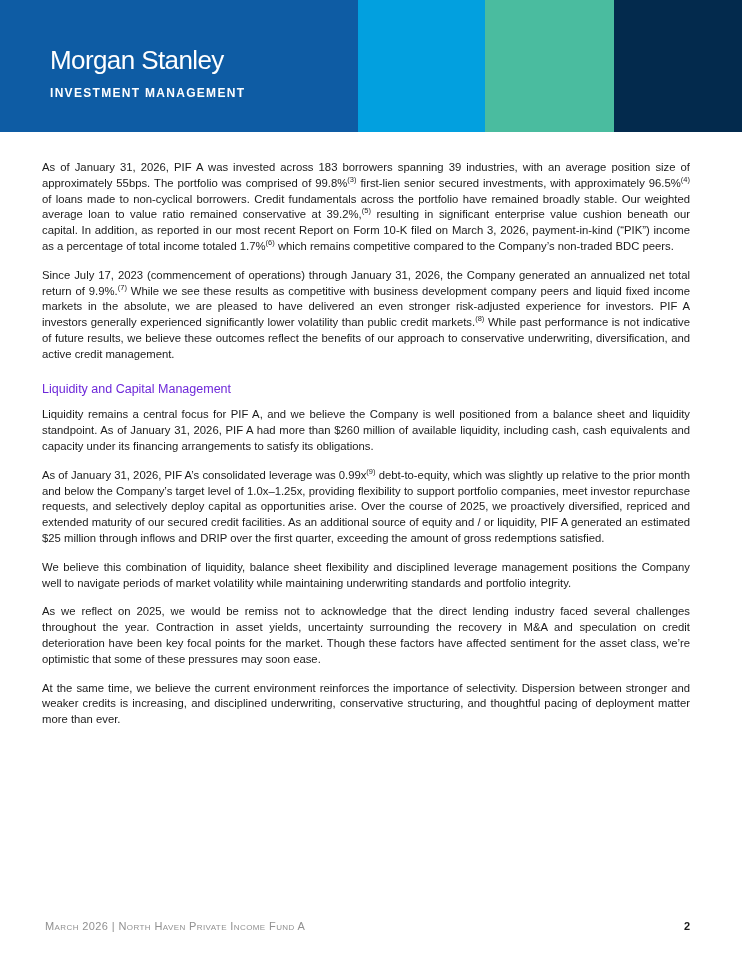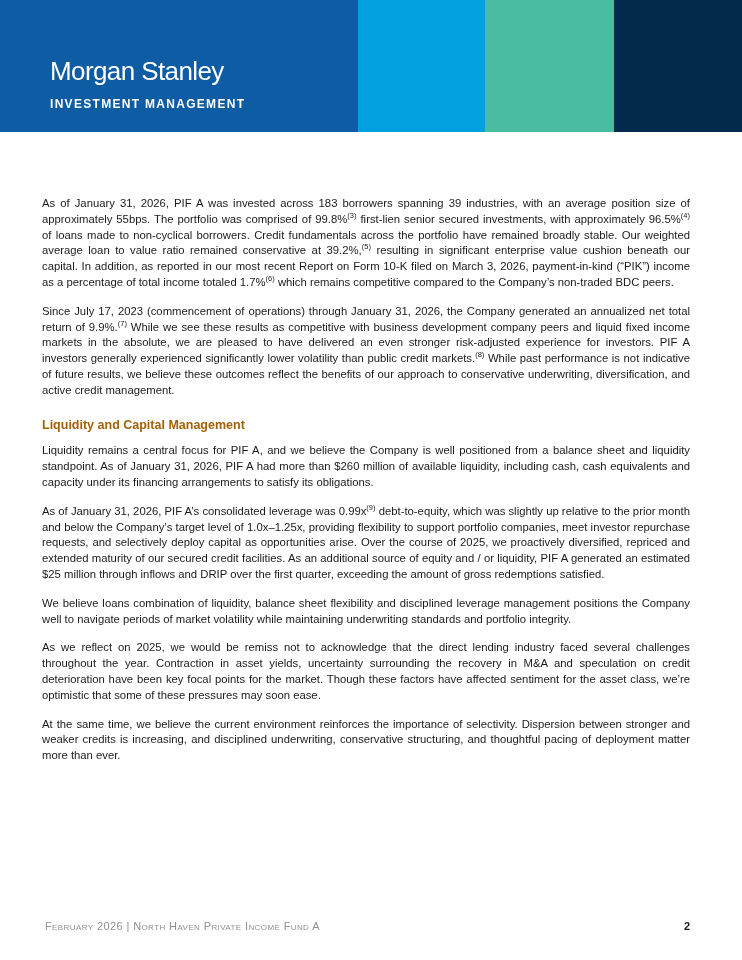--- a/index.html
+++ b/index.html
@@ -17,21 +17,20 @@
   
   .banner {
     display: flex;
     height: 132px;
     width: 742px;
   }
   .banner-left {
     width: 378px;
     box-sizing: border-box;
     padding: 45px 0 0 50px;
-    margin-top: 11px;
   }
   .brand {
     color: #ffffff;
     font-size: 26px;
     font-weight: 500;
     letter-spacing: -0.6px;
     white-space: nowrap;
   }
   .division {
     color: #ffffff;
@@ -46,29 +45,28 @@
   .block-green     { width: 138px; }
   .block-navy      { width: 136px; }
   
   .content {
     box-sizing: border-box;
     padding: 28px 52px 0 42px;
     color: #1a1a1a;
     font-size: 11.3px;
     line-height: 15.8px;
     text-align: justify;
-    margin-top: 36px;
   }
   .content p {
     margin: 0 0 13px 0;
   }
   .content h2 {
     font-size: 12.5px;
-    font-weight: bold;
-    color: #a16207;
+    font-weight: normal;
+    color: #6d28d9;
     margin: 19px 0 10px 0;
     text-align: left;
   }
   .content sup {
     font-size: 7.5px;
     line-height: 0;
     vertical-align: super;
   }
   
   .footer {
@@ -104,21 +102,21 @@
   <div class="block block-green" style="background: rgb(74, 188, 159);"></div>
   <div class="block block-navy" style="background: rgb(3, 42, 77);"></div>
 </header>
 
 <main class="content" id="content">
     <p><span>As of January 31, 2026, PIF A was invested across 183 borrowers spanning 39 industries, with an average position size of approximately 55bps. The portfolio was comprised of 99.8%</span><sup>(3)</sup><span> first-lien senior secured investments, with approximately 96.5%</span><sup>(4)</sup><span> of loans made to non-cyclical borrowers. Credit fundamentals across the portfolio have remained broadly stable. Our weighted average loan to value ratio remained conservative at 39.2%,</span><sup>(5)</sup><span> resulting in significant enterprise value cushion beneath our capital. In addition, as reported in our most recent Report on Form 10-K filed on March 3, 2026, payment-in-kind (“PIK”) income as a percentage of total income totaled 1.7%</span><sup>(6)</sup><span> which remains competitive compared to the Company’s non-traded BDC peers.</span></p>
     <p><span>Since July 17, 2023 (commencement of operations) through January 31, 2026, the Company generated an annualized net total return of 9.9%.</span><sup>(7)</sup><span>  While we see these results as competitive with business development company peers and liquid fixed income markets in the absolute, we are pleased to have delivered an even stronger risk-adjusted experience for investors. PIF A investors generally experienced significantly lower volatility than public credit markets.</span><sup>(8)</sup><span> While past performance is not indicative of future results, we believe these outcomes reflect the benefits of our approach to conservative underwriting, diversification, and active credit management.</span></p>
     <h2><span>Liquidity and Capital Management</span></h2>
     <p><span>Liquidity remains a central focus for PIF A, and we believe the Company is well positioned from a balance sheet and liquidity standpoint. As of January 31, 2026, PIF A had more than $260 million of available liquidity, including cash, cash equivalents and capacity under its financing arrangements to satisfy its obligations.</span></p>
     <p><span>As of January 31, 2026, PIF A’s consolidated leverage was 0.99x</span><sup>(9)</sup><span> debt-to-equity, which was slightly up relative to the prior month and below the Company’s target level of 1.0x–1.25x, providing flexibility to support portfolio companies, meet investor repurchase requests, and selectively deploy capital as opportunities arise. Over the course of 2025, we proactively diversified, repriced and extended maturity of our secured credit facilities. As an additional source of equity and / or liquidity, PIF A generated an estimated $25 million through inflows and DRIP over the first quarter, exceeding the amount of gross redemptions satisfied.</span></p>
-    <p><span>We believe loans combination of liquidity, balance sheet flexibility and disciplined leverage management positions the Company well to navigate periods of market volatility while maintaining underwriting standards and portfolio integrity.</span></p>
+    <p><span>We believe this combination of liquidity, balance sheet flexibility and disciplined leverage management positions the Company well to navigate periods of market volatility while maintaining underwriting standards and portfolio integrity.</span></p>
     <p><span>As we reflect on 2025, we would be remiss not to acknowledge that the direct lending industry faced several challenges throughout the year. Contraction in asset yields, uncertainty surrounding the recovery in M&amp;A and speculation on credit deterioration have been key focal points for the market. Though these factors have affected sentiment for the asset class, we’re optimistic that some of these pressures may soon ease.</span></p>
     <p><span>At the same time, we believe the current environment reinforces the importance of selectivity. Dispersion between stronger and weaker credits is increasing, and disciplined underwriting, conservative structuring, and thoughtful pacing of deployment matter more than ever.</span></p>
   </main>
 
 <footer class="footer">
-  <span class="footer-left">February 2026 | North Haven Private Income Fund A</span>
+  <span class="footer-left">March 2026 | North Haven Private Income Fund A</span>
   <span class="footer-page">2</span>
 </footer>
 
 </body></html>

